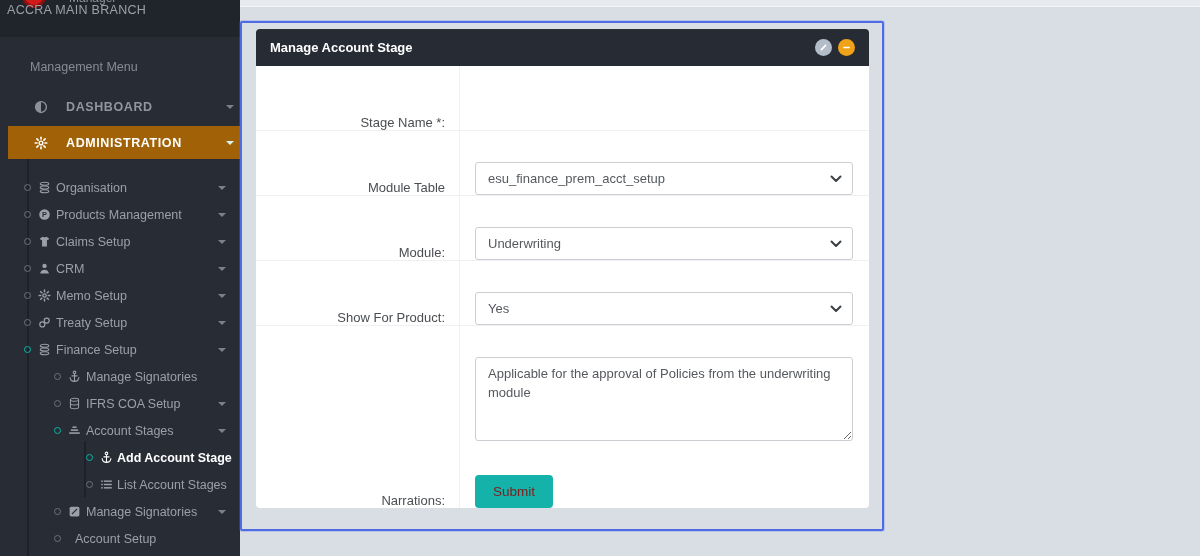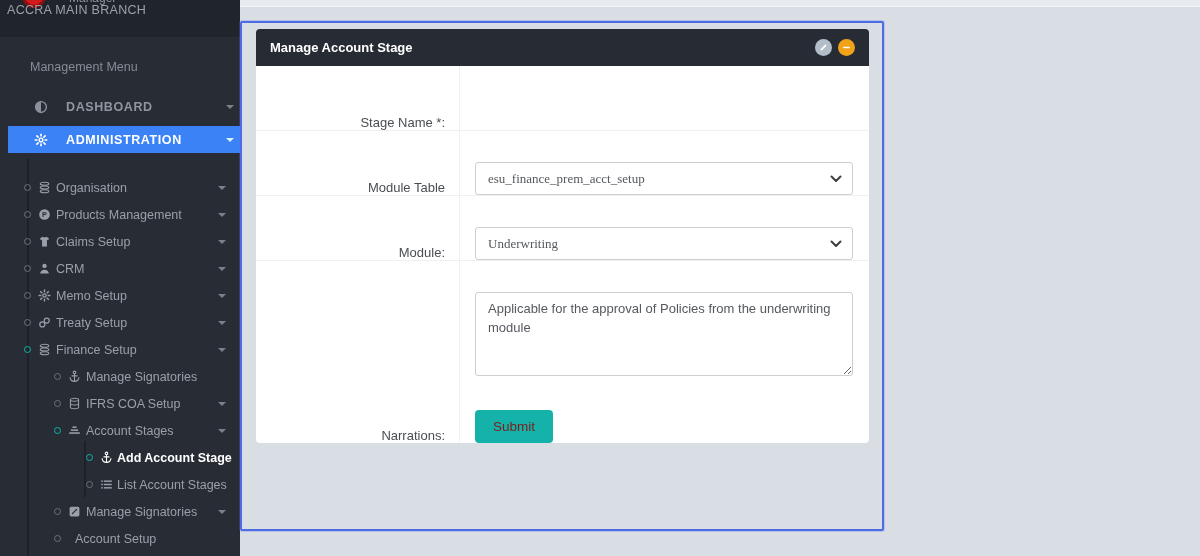--- a/index.html
+++ b/index.html
@@ -10,21 +10,21 @@
   .sidebar { position:absolute; left:0; top:0; width:240px; height:556px; background:#282d35; }
   .brand { position:absolute; left:0; top:0; width:240px; height:37px; background:#20252b; overflow:hidden; }
   .logo { position:absolute; left:22px; top:-16px; width:24px; height:24px; background:#d31a1a; border-radius:50%; border:3px solid #8e0f0f; }
   .brand-partial { position:absolute; left:69px; top:-9px; font-size:12px; color:#8d949c; }
   .branch { position:absolute; left:7px; top:3px; font-size:12.5px; letter-spacing:.3px; color:#9aa1a9; white-space:nowrap; }
   .nav-header { position:absolute; left:30px; top:60px; font-size:12.5px; color:#858c94; }
   .top-item { position:absolute; left:8px; width:240px; display:flex; align-items:center; font-size:12.5px; font-weight:600; letter-spacing:.6px; cursor:pointer; }
   .top-item .tico { position:absolute; left:26px; display:flex; }
   .top-item .tlbl { position:absolute; left:58px; }
   .row-dash { top:88px; height:37px; color:#8f969e; }
-  .row-admin { top:126px; height:27px; background:#3b82f6; color:#ffffff; }
+  .row-admin { top:126px; height:33px; background:#a16207; color:#ffffff; }
   .caret { position:absolute; right:14px; top:50%; margin-top:-2px; width:0; height:0;
            border-left:4px solid transparent; border-right:4px solid transparent; border-top:4px solid #7a818a; }
   .row-admin .caret { border-top-color:#d8f4f1; }
   .tree-line { position:absolute; left:27px; top:159px; bottom:0; width:2px; background:#1e2228; }
   .tree-line2 { position:absolute; left:84px; top:441px; height:56px; width:2px; background:#1e2228; }
   .menu { position:absolute; left:0; top:174px; width:240px; }
   .sb-item { position:relative; height:27px; display:flex; align-items:center; color:#99a0a8; font-size:12.5px; cursor:pointer;padding-left:16px; }
   .sb-item .marker { position:absolute; left:24px; width:7px; height:7px; border:1px solid #6b727a; border-radius:50%; }
   .sb-item .ico { position:absolute; left:38px; display:flex; color:#99a0a8; }
   .sb-item .lbl { position:absolute; left:56px; white-space:nowrap; }
@@ -46,21 +46,21 @@
   .circle-btn { width:17px; height:17px; border-radius:50%; border:none; display:flex; align-items:center; justify-content:center; cursor:pointer; padding:0; }
   .btn-wrench { background:#b3bdc9; }
   .btn-collapse { background:#f0a318; }
   .card-body { background:#ffffff; border-radius:0 0 4px 4px; position:relative; }
   .vdiv { position:absolute; left:203px; top:0; bottom:0; width:1px; background:#f0f0f3; }
   .frow { display:flex; height:65px; border-bottom:1px solid #f0f0f3; position:relative;align-items:flex-end; }
   .frow.last { height:182px; border-bottom:none; }
   .lcell { width:203px; display:flex; align-items:center; justify-content:flex-end; padding-right:14px; color:#4a4d52; font-size:13px; }
   .fcell { flex:1; display:flex; align-items:center; padding:0 16px; }
   .tb { width:100%; height:33px; border:1px solid #cbced2; border-radius:3px; padding:0 12px; font-size:13px; color:#55595e; background:#fff; font-family:inherit; }
-  .selwrap { position:relative; width:100%;font-family:Liberation Serif, serif; }
+  .selwrap { position:relative; width:100%; }
   select.tb { appearance:none; -webkit-appearance:none; -moz-appearance:none; padding-right:30px; }
   .chev { position:absolute; right:11px; top:50%; margin-top:-4px; pointer-events:none; display:flex; }
   .frow.last .lcell { align-items:flex-start; padding-top:27px; }
   .frow.last .fcell { display:block; padding-top:15px; }
   textarea.tb { height:84px; padding:7px 12px; line-height:1.45; resize:both; }
   .submit { margin-top:30px; background:#14b2a8; color:#7f1d1d; border:none; border-radius:4px; font-size:13.5px; padding:0 18px; height:33px; cursor:pointer; font-family:inherit; }
 </style>
 </head>
 <body>
 
@@ -325,20 +325,35 @@
             </select>
             <span class="chev">
               <svg width="12" height="8" viewBox="0 0 12 8">
                   <path d="M1.5 1.5 6 6l4.5-4.5" fill="none" stroke="#3d4043" stroke-width="2" stroke-linecap="round" stroke-linejoin="round"></path>
                 </svg>
             </span>
           </span>
         </div>
       </div>
 
+      <div class="frow">
+        <div class="lcell">Show For Product:</div>
+        <div class="fcell">
+          <span class="selwrap">
+            <select class="tb">
+              <option>Yes</option>
+            </select>
+            <span class="chev">
+              <svg width="12" height="8" viewBox="0 0 12 8">
+                  <path d="M1.5 1.5 6 6l4.5-4.5" fill="none" stroke="#3d4043" stroke-width="2" stroke-linecap="round" stroke-linejoin="round"></path>
+                </svg>
+            </span>
+          </span>
+        </div>
+      </div>
 
       <div class="frow last">
         <div class="lcell">Narrations:</div>
         <div class="fcell">
           <textarea class="tb" style="">Applicable for the approval of Policies from the underwriting module</textarea>
           <div>
             <button class="submit">Submit</button>
           </div>
         </div>
       </div>

